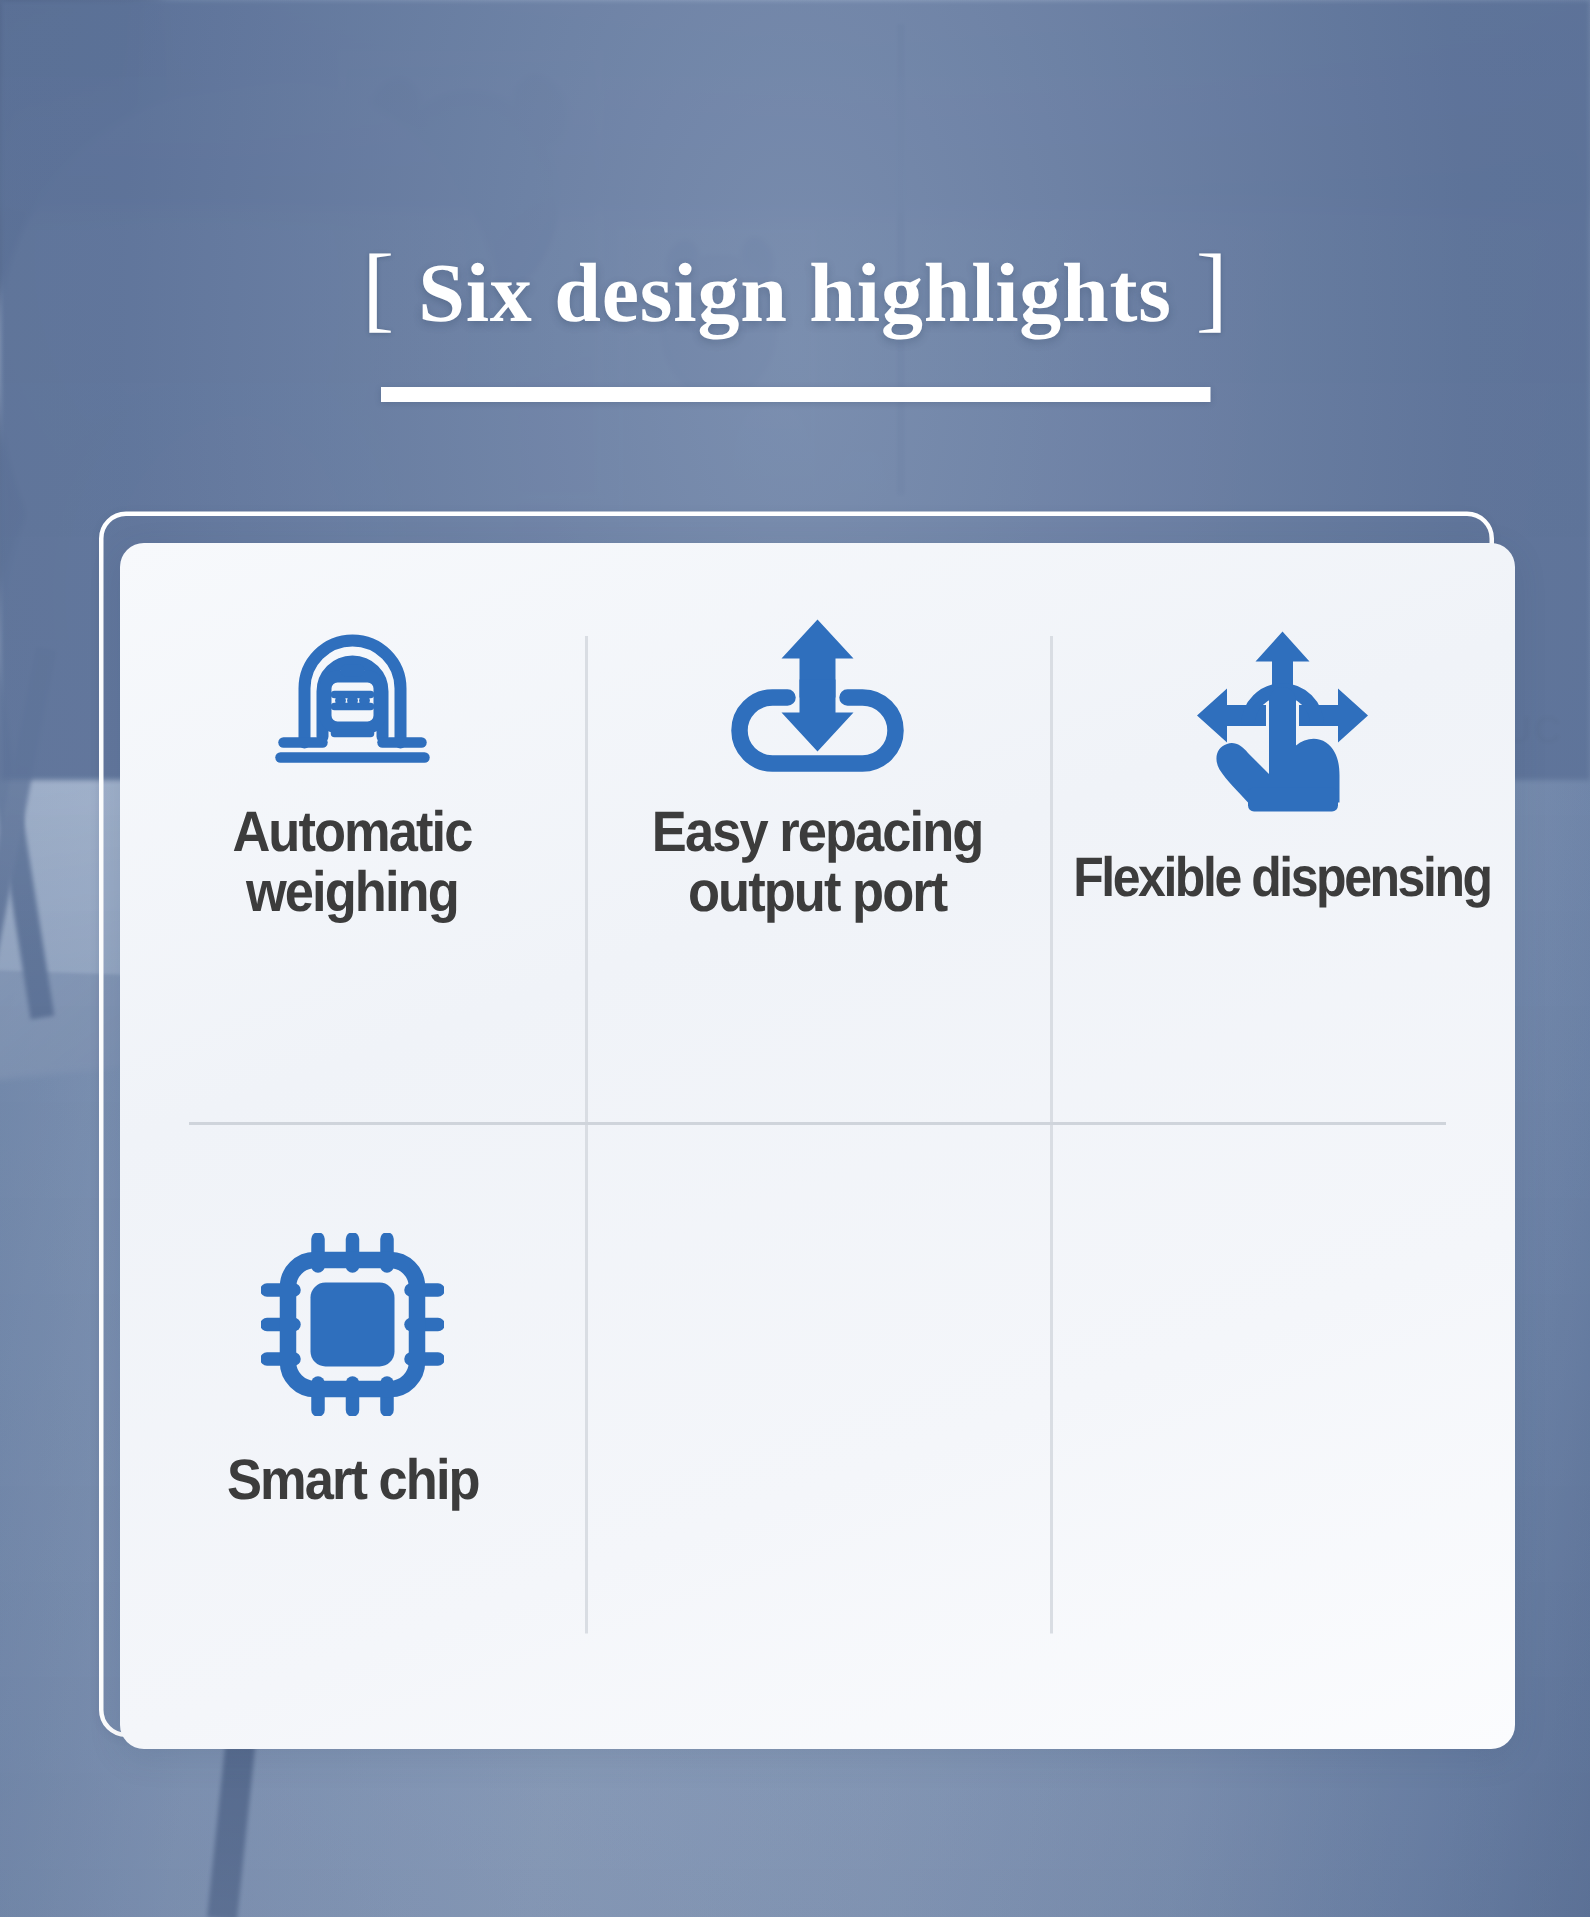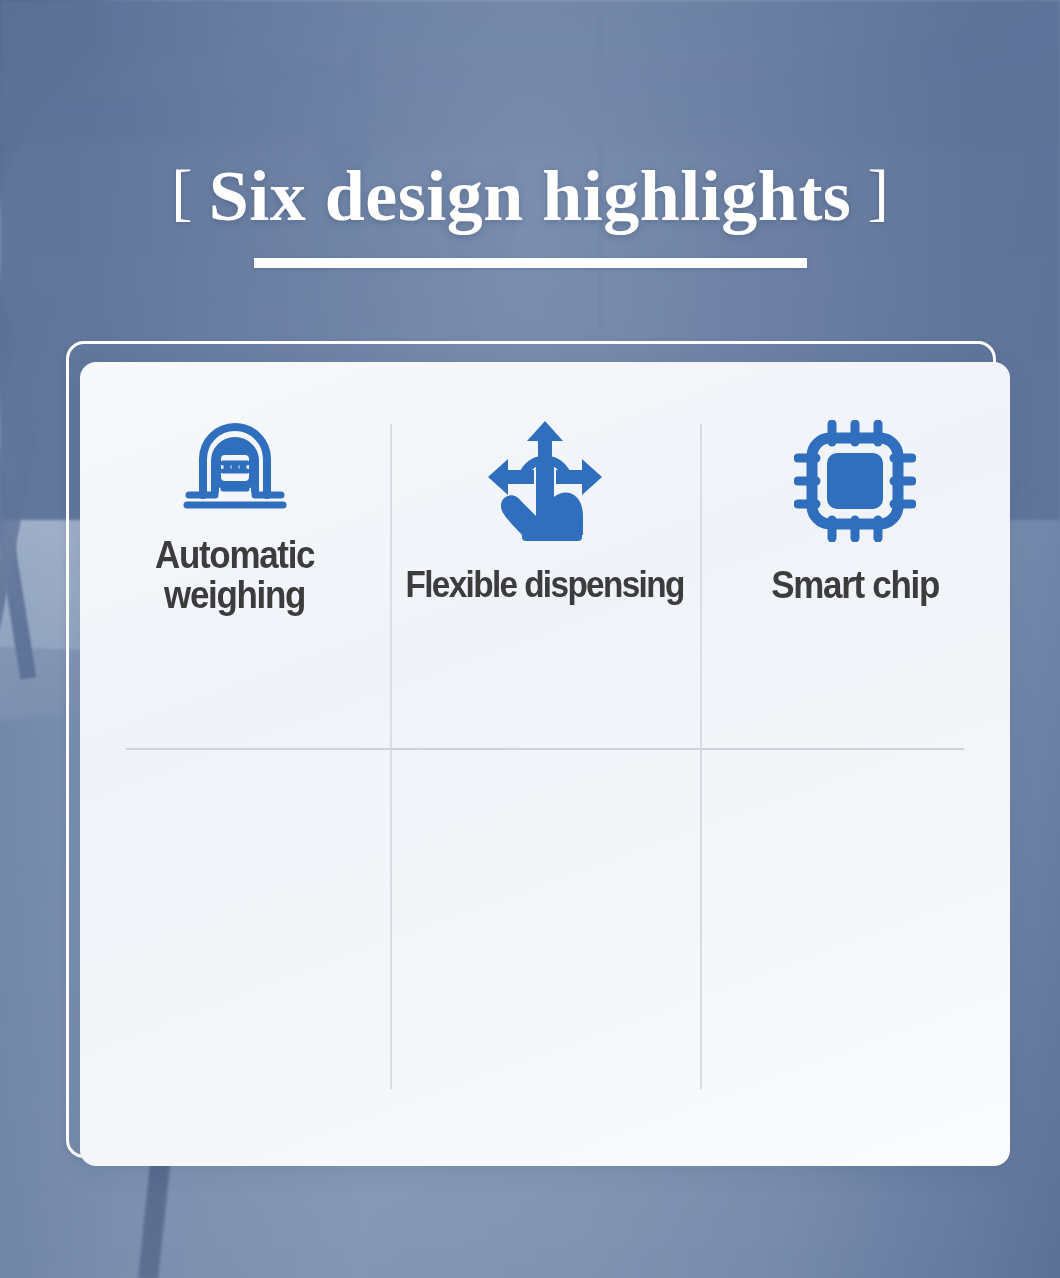--- a/index.html
+++ b/index.html
@@ -196,21 +196,21 @@
   .bracket{
     color:#ffffff;
     font-family:"Liberation Serif", serif;
     font-size:64px; font-weight:400; line-height:1;
     position:relative; top:-4px;
     text-shadow:0 1px 3px rgba(40,60,90,.35);
   }
   #title-text{
     color:#ffffff;
     font-family:"Liberation Serif", serif;
-    font-size:72px; font-weight:700;
+    font-size:56px; font-weight:700;
     letter-spacing:.5px; line-height:1;
     text-shadow:0 2px 6px rgba(40,60,90,.30);
     white-space:nowrap;
   }
   #title-underline{
     margin:16px auto 0;
     width:553px; height:10px;
     background:#ffffff;
     box-shadow:0 1px 4px rgba(40,60,90,.22);
   }
@@ -366,20 +366,35 @@
               <path d="M12 88 h26"></path>
               <path d="M78 88 h26"></path>
               <path d="M10 98 h96"></path>
             </g>
           </svg>
         </div>
         <div class="cell-label">Automatic
 weighing</div>
       </div>
 
+      <div class="cell">
+        <div class="icon-wrap">
+          <svg width="128" height="108" viewBox="0 0 128 108">
+            <g fill="none" stroke="#2f6fbd" stroke-width="11" stroke-linecap="round" stroke-linejoin="round">
+              <path d="M44 56 H34 a22 22 0 0 0 0 44 H94 a22 22 0 0 0 0-44 H84"></path>
+            </g>
+            <g fill="#2f6fbd">
+              <path d="M64 4 L88 30 H76 V56 H52 V30 H40 Z"></path>
+              <path d="M64 92 L88 66 H76 V44 H52 V66 H40 Z"></path>
+            </g>
+          </svg>
+        </div>
+        <div class="cell-label">Easy repacing
+output port</div>
+      </div>
 
 
       <div class="cell row2 wide">
         <div class="icon-wrap">
           <svg width="118" height="124" viewBox="0 0 118 124">
             <g fill="#2f6fbd">
               <path d="M59 2 L77 22 H66 V50 H52 V22 H41 Z"></path>
               <path d="M2 58 L22 40 V51 H48 V65 H22 V76 Z"></path>
               <path d="M116 58 L96 40 V51 H70 V65 H96 V76 Z"></path>
             </g>

